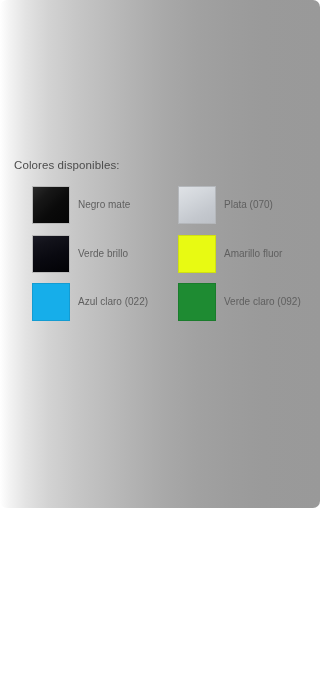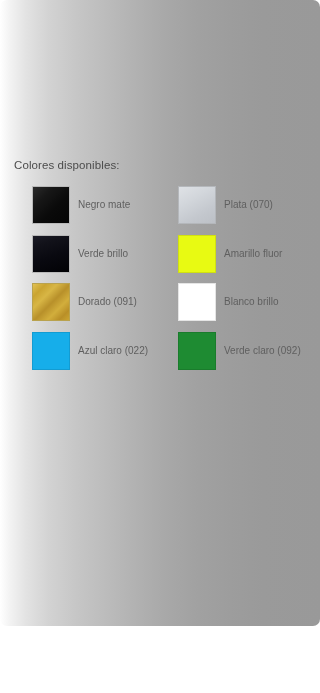--- a/index.html
+++ b/index.html
@@ -11,21 +11,21 @@
   body {
     width: 320px;
     height: 693px;
     overflow: hidden;
     font-family: "Liberation Sans", sans-serif;
   }
 
   #color-panel {
     position: relative;
     width: 320px;
-    height: 626px;
+    height: 508px;
     box-sizing: border-box;
     border-radius: 7px;
     overflow: hidden;
     background: linear-gradient(
         to right,
         #ffffff 0%,
         #f3f3f3 3%,
         #e3e3e3 8%,
         #d3d3d3 15%,
         #c6c6c6 24%,
@@ -115,30 +115,20 @@
           <span class="swatch-chip" style="background: linear-gradient(160deg, rgb(28, 28, 38) 0%, rgb(18, 18, 26) 22%, rgb(9, 9, 16) 55%, rgb(2, 2, 5) 100%); border: 1px solid rgb(185, 185, 185);"></span>
           <span class="swatch-label">Verde brillo</span>
         </div>
         <div class="swatch-cell col-right">
           <span class="swatch-chip" style="background: rgb(232, 250, 18); border: 1px solid rgba(0, 0, 0, 0.1);"></span>
           <span class="swatch-label">Amarillo fluor</span>
         </div>
       </div>
       <div class="swatch-row">
         <div class="swatch-cell col-left">
-          <span class="swatch-chip" style="background: linear-gradient(135deg, rgb(226, 193, 82) 0%, rgb(202, 164, 49) 18%, rgb(216, 182, 69) 34%, rgb(184, 144, 42) 52%, rgb(210, 174, 60) 70%, rgb(185, 143, 39) 86%, rgb(202, 164, 49) 100%); border: 1px solid rgb(185, 162, 78);"></span>
-          <span class="swatch-label">Dorado (091)</span>
-        </div>
-        <div class="swatch-cell col-right">
-          <span class="swatch-chip" style="background: rgb(255, 255, 255); border: 1px solid rgba(0, 0, 0, 0.1);"></span>
-          <span class="swatch-label">Blanco brillo</span>
-        </div>
-      </div>
-      <div class="swatch-row">
-        <div class="swatch-cell col-left">
           <span class="swatch-chip" style="background: rgb(22, 174, 234); border: 1px solid rgba(0, 0, 0, 0.1);"></span>
           <span class="swatch-label">Azul claro (022)</span>
         </div>
         <div class="swatch-cell col-right">
           <span class="swatch-chip" style="background: rgb(30, 139, 50); border: 1px solid rgba(0, 0, 0, 0.1);"></span>
           <span class="swatch-label">Verde claro (092)</span>
         </div>
       </div>
     </div>
 

